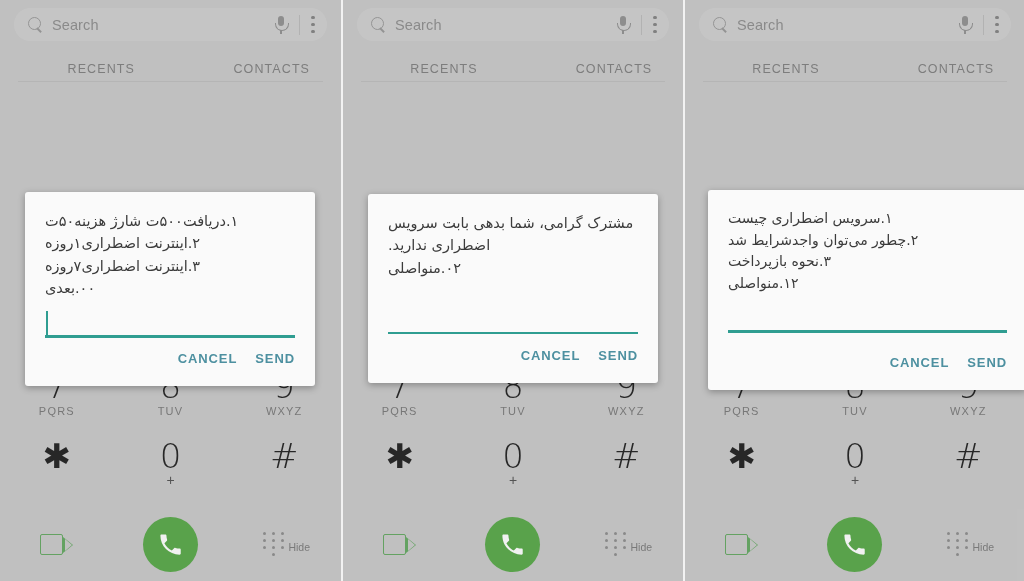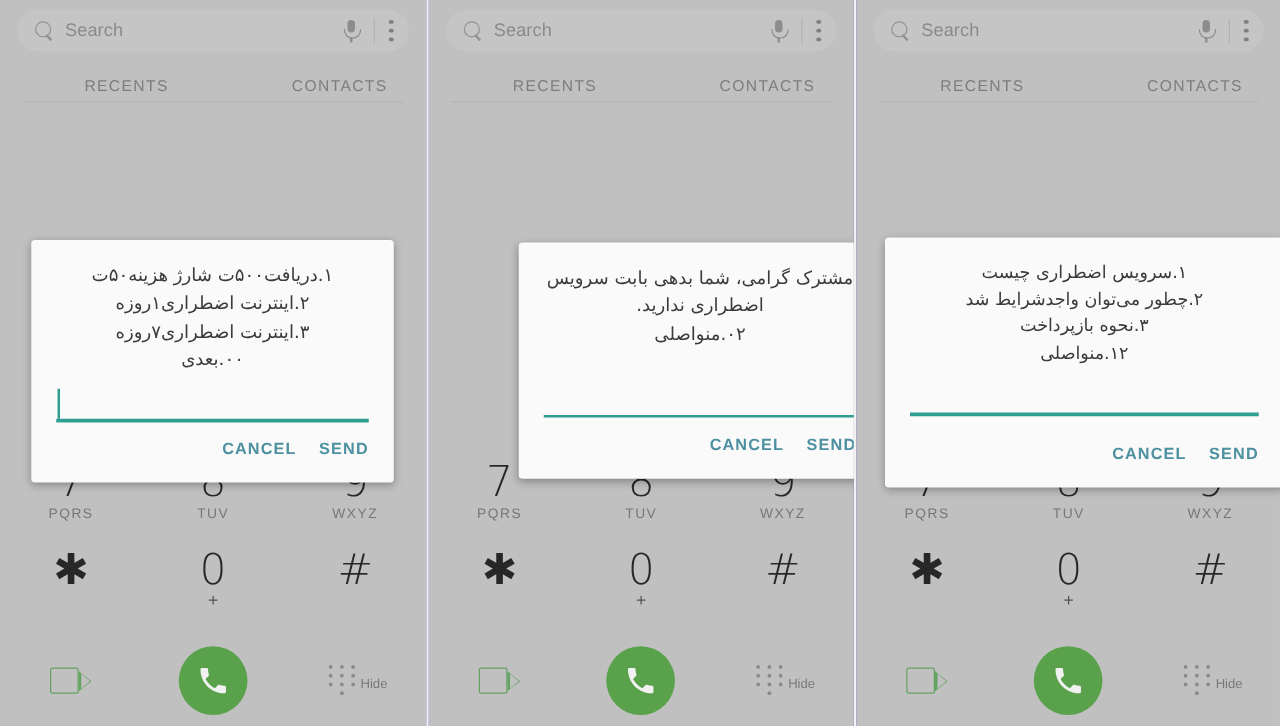--- a/index.html
+++ b/index.html
@@ -292,26 +292,26 @@
   .dialog {
     position: absolute;
     background: #fafafa;
     border-radius: 3px;
     box-shadow: 0 2px 7px rgba(0,0,0,0.30);
     display: flex;
     flex-direction: column;
     padding: 18px 20px 8px 20px;
   }
   .panel .dialog { left: 25px; width: 290px; top: 192px; height: 194px; }
-  .panel.mid  .dialog { left: 25px; width: 290px; top: 194px; height: 189px; margin-left: 47px; }
+  .panel.mid  .dialog { left: 25px; width: 290px; top: 194px; height: 189px; }
   .panel.last .dialog { left: 23px; width: 319px; top: 190px; height: 200px; }
 
   .dlg-msg {
     direction: rtl;
-    text-align: center;
+    text-align: left;
     unicode-bidi: embed;
     font-family: "DejaVu Sans", "Liberation Sans", sans-serif;
     font-size: 14.5px;
     line-height: 1.55;
     color: #3b3b3b;
     white-space: pre-line;
     min-height: 84px;
   }
   .panel.last .dlg-msg { font-size: 14px; }
 

